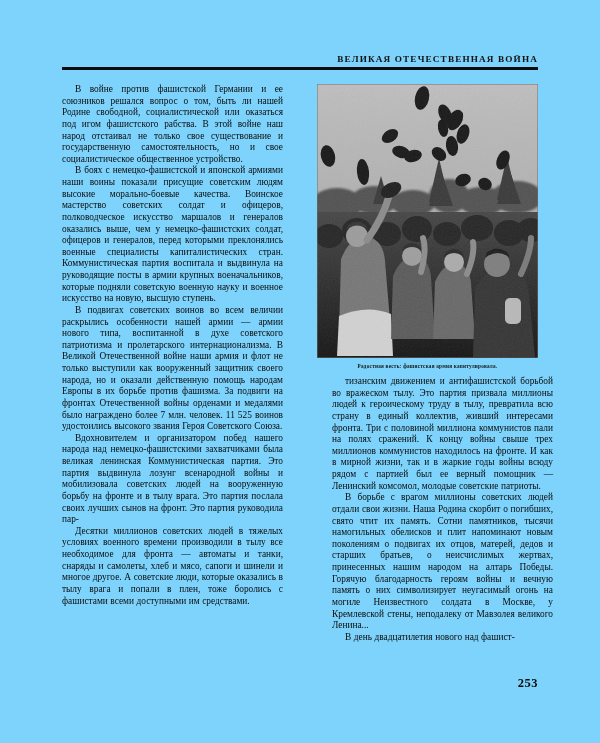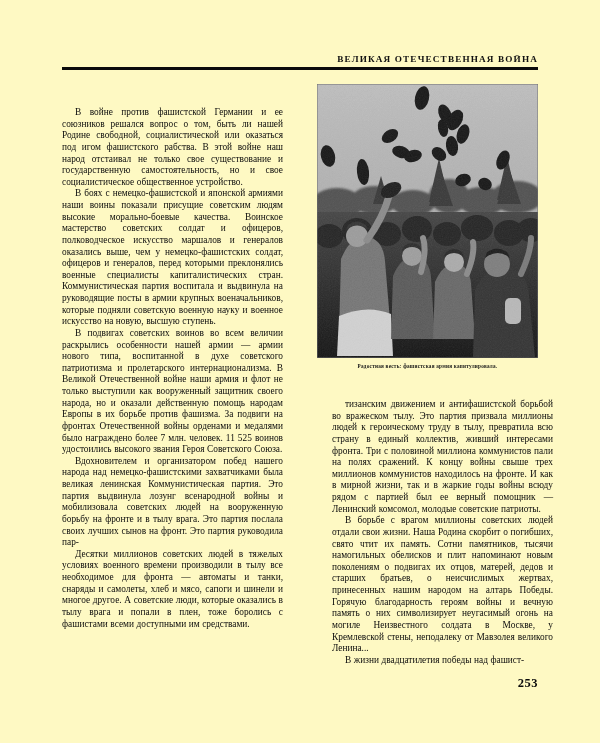--- a/index.html
+++ b/index.html
@@ -9,21 +9,21 @@
     background: #ffffff;
   }
   body {
     font-family: "Liberation Serif", "DejaVu Serif", serif;
     color: #000000;
   }
   .page {
     position: relative;
     width: 600px;
     height: 743px;
-    background: #fef9c3;
+    background: #7dd3fc;
     overflow: hidden;
   }
 
   
   .running-head {
     position: absolute;
     left: 62px;
     top: 54px;
     width: 476px;
   }
@@ -50,21 +50,20 @@
     position: absolute;
     left: 62px;
     top: 84px;
     width: 476px;
     height: 600px;
   }
   .col {
     position: absolute;
     top: 0;
     width: 221px;
-    margin-top: 23px;
   }
   .col-left  { left: 0px; }
   .col-right { left: 270px; }
 
   .par {
     margin: 0;
     text-align: justify;
     text-align-last: left;
     text-justify: inter-word;
     font-size: 9.35px;
@@ -246,21 +245,21 @@
           <rect x="0" y="0" width="221" height="274" fill="none" stroke="#707070" stroke-width="1"></rect>
         </svg>
       </div>
       <figcaption class="photo-caption">Радостная весть: фашистская армия капитулировала.</figcaption>
     </figure>
 
     <div class="col col-right">
       <div class="par-stack">
         <p class="par">тизанским движением и антифашистской борьбой во вражеском тылу. Это партия призвала миллионы людей к героическому труду в тылу, превратила всю страну в единый коллектив, живший интересами фронта. Три с половиной миллиона коммунистов пали на полях сражений. К концу войны свыше трех миллионов коммунистов находилось на фронте. И как в мирной жизни, так и в жаркие годы войны всюду рядом с партией был ее верный помощник — Ленинский комсомол, молодые советские патриоты.</p>
         <p class="par">В борьбе с врагом миллионы советских людей отдали свои жизни. Наша Родина скорбит о погибших, свято чтит их память. Сотни памятников, тысячи намогильных обелисков и плит напоминают новым поколениям о подвигах их отцов, матерей, дедов и старших братьев, о неисчислимых жертвах, принесенных нашим народом на алтарь Победы. Горячую благодарность героям войны и вечную память о них символизирует неугасимый огонь на могиле Неизвестного солдата в Москве, у Кремлевской стены, неподалеку от Мавзолея великого Ленина...</p>
-        <p class="par">В жизни двадцатилетия победы над фашист-</p>
+        <p class="par">В день двадцатилетия нового над фашист-</p>
       </div>
     </div>
 
   </div>
 
   <div class="folio">253</div>
 
 </div>
 
 </body></html>

